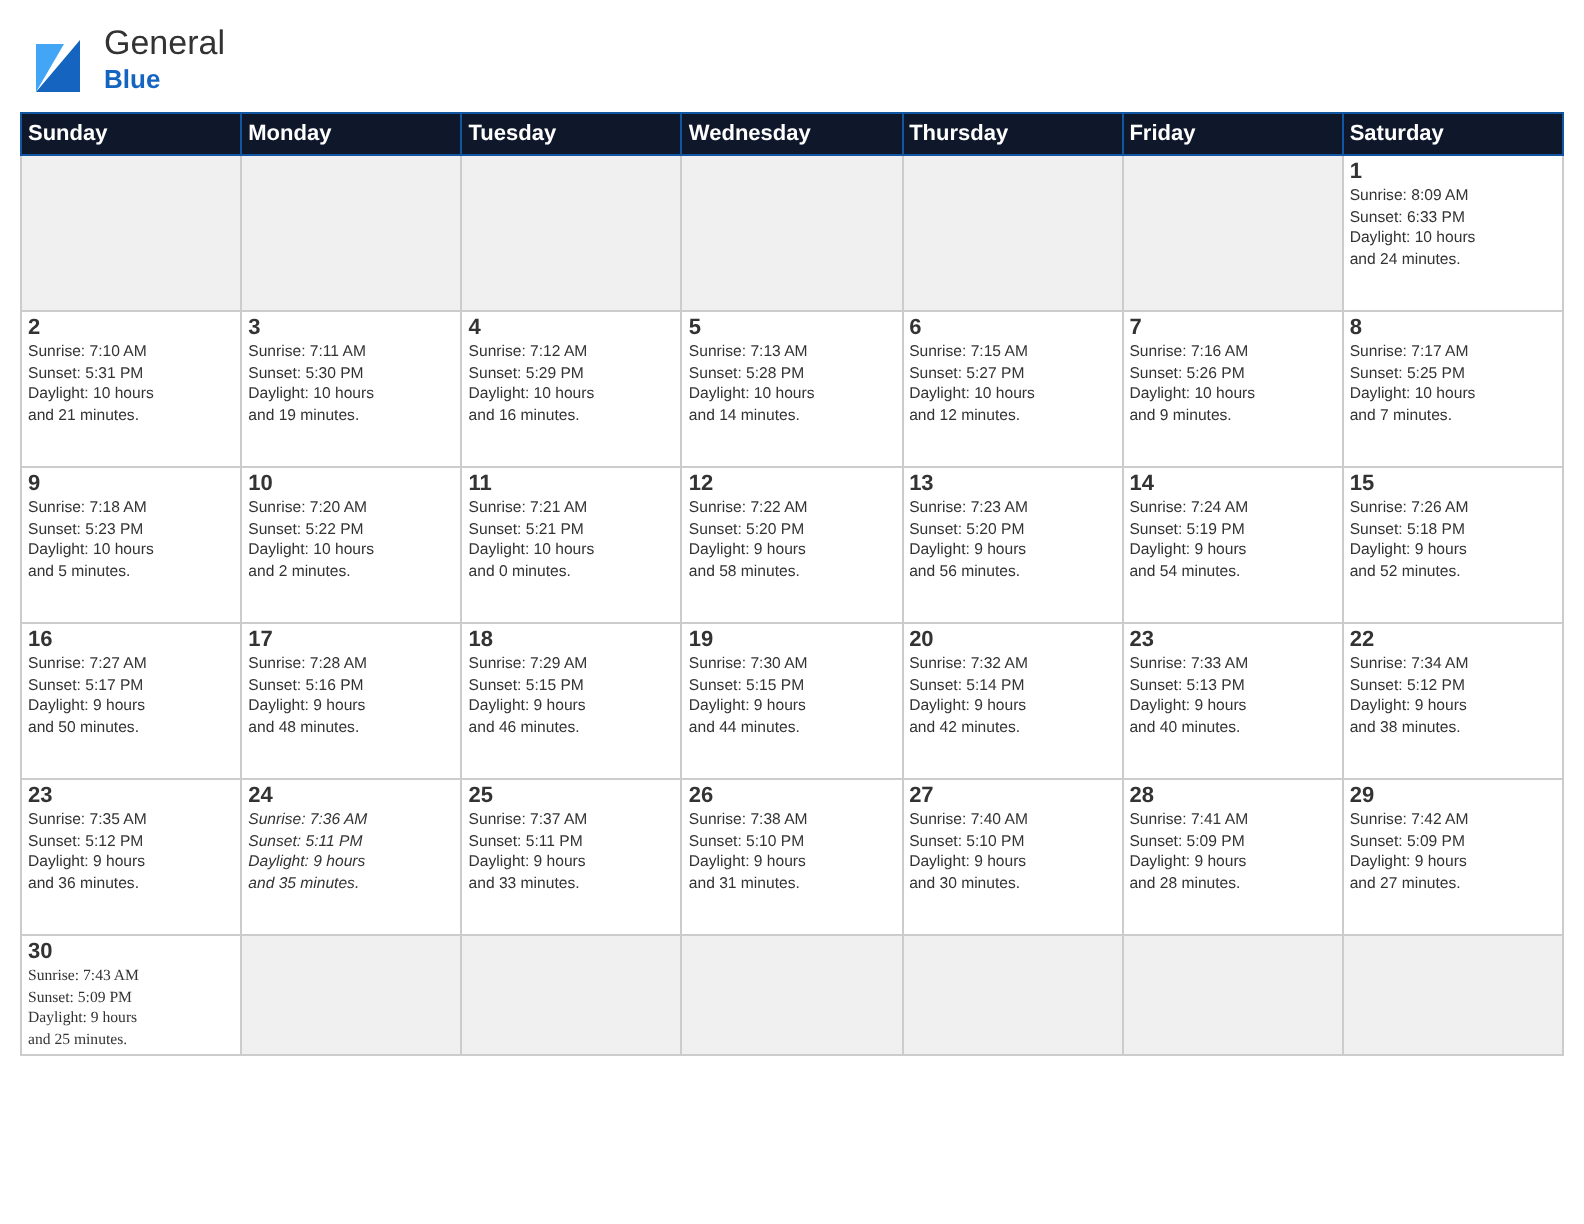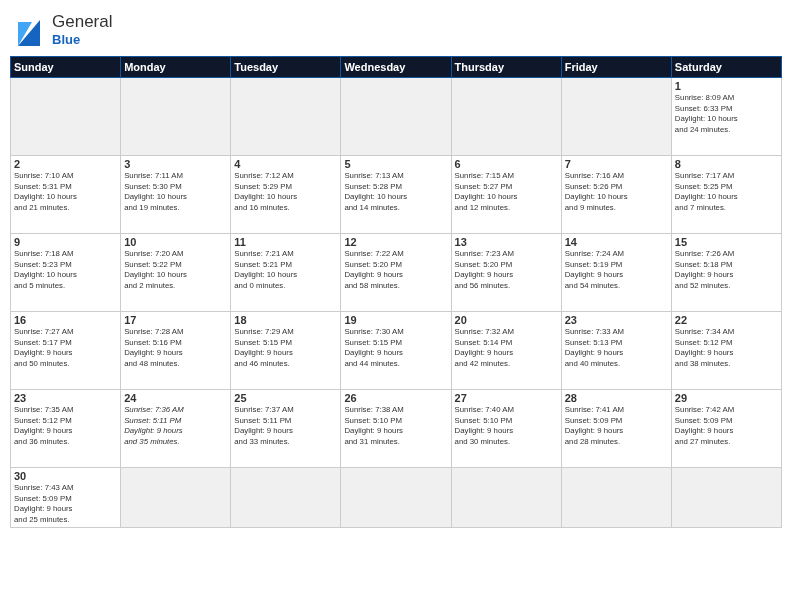--- a/index.html
+++ b/index.html
@@ -339,21 +339,21 @@
             <span class="day-number">29</span>
             <div class="day-info" style="white-space: pre-line;">Sunrise: 7:42 AM
 Sunset: 5:09 PM
 Daylight: 9 hours
 and 27 minutes.</div>
           </td>
         </tr>
         <tr class="last-row">
           <td>
             <span class="day-number">30</span>
-            <div class="day-info" style="white-space: pre-line;">Sunrise: 7:43 AM
+            <div class="day-info" style="white-space: pre-line; font-family: Liberation Serif, serif;">Sunrise: 7:43 AM
 Sunset: 5:09 PM
 Daylight: 9 hours
 and 25 minutes.</div>
           </td>
           <td class="empty"></td>
           <td class="empty"></td>
           <td class="empty"></td>
           <td class="empty"></td>
           <td class="empty"></td>
           <td class="empty"></td>

